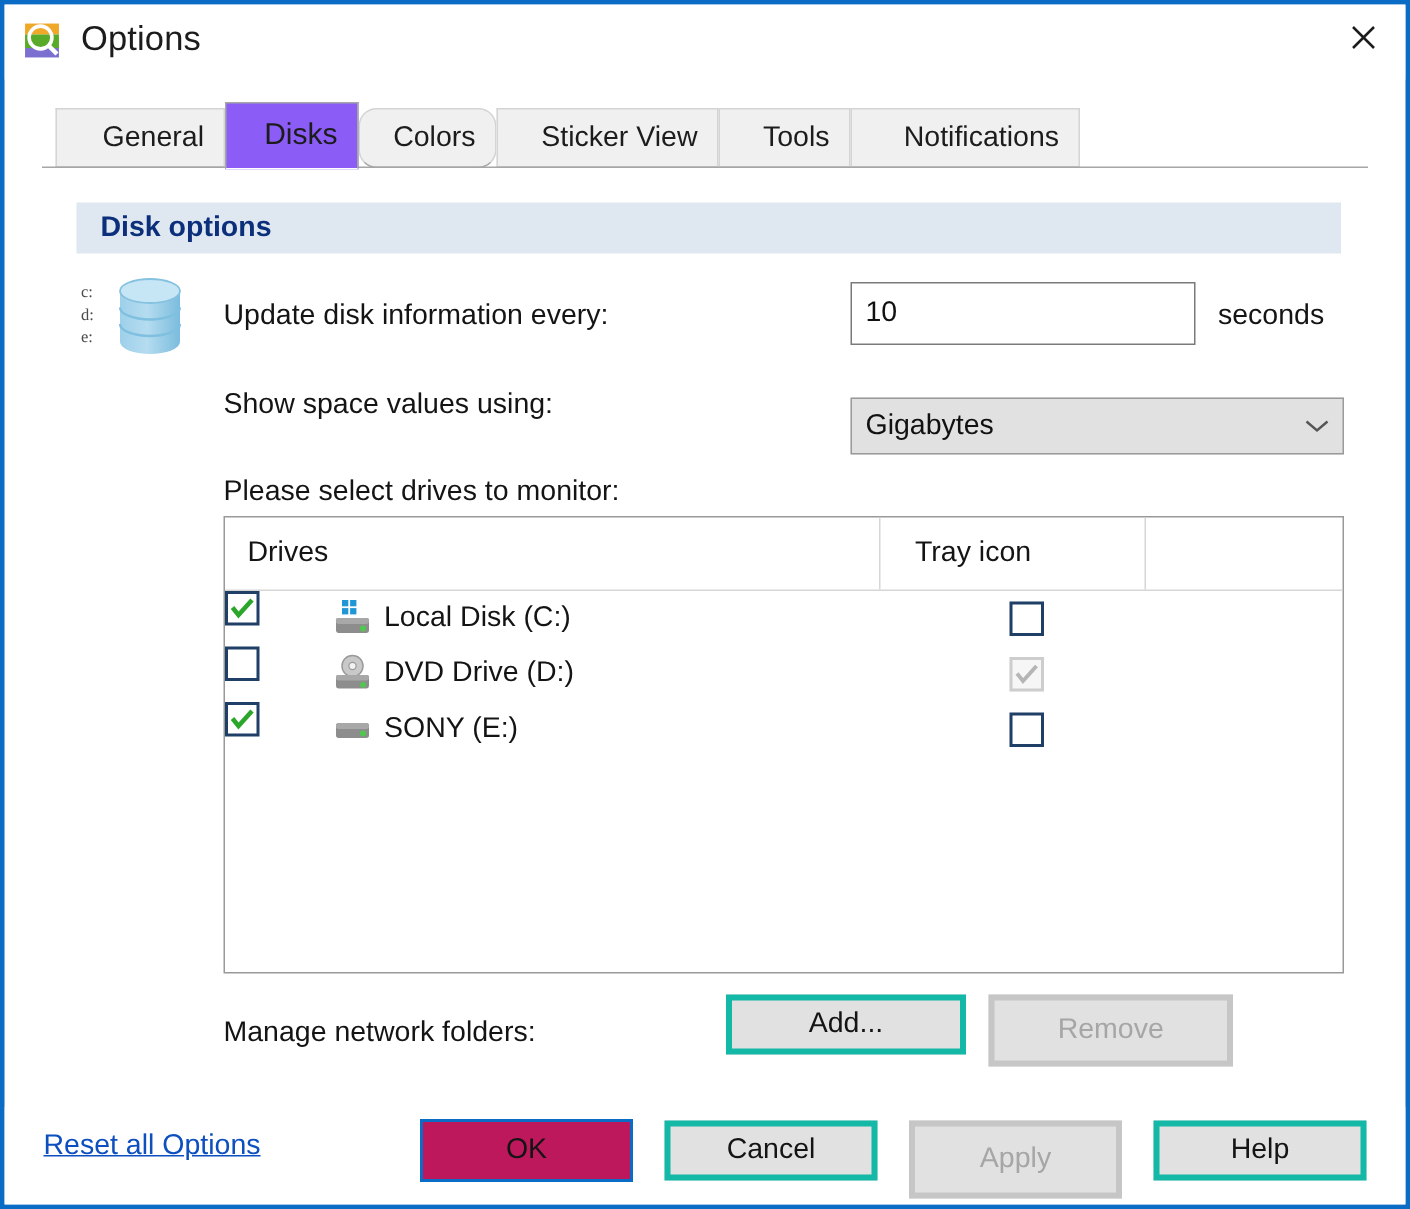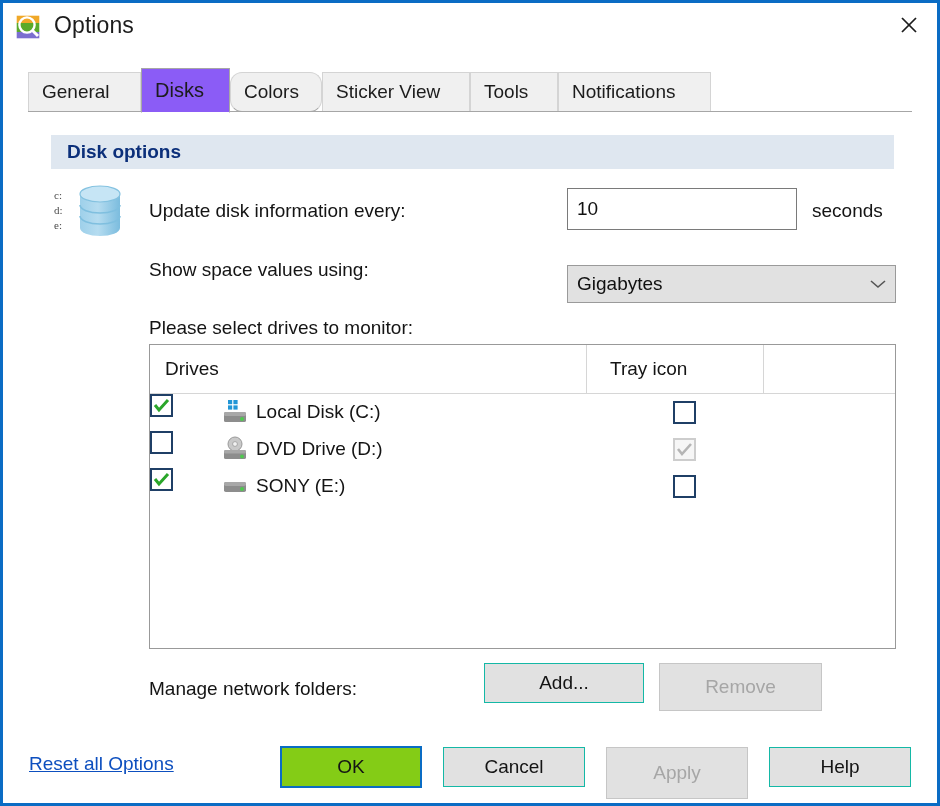--- a/index.html
+++ b/index.html
@@ -68,25 +68,26 @@
   .tab {
     position: absolute;
     top: 4px;
     height: 40px;
     box-sizing: border-box;
     background: #f0f0f0;
     border: 1px solid #d4d4d4;
     border-bottom: 1px solid #a6a6a6;
     display: flex;
     align-items: center;
-    justify-content: flex-start;
+    justify-content: flex-end;
     font-size: 19px;
     color: #1c1c1c;
     cursor: default;
     padding: 8px 13px;
+    margin-left: 9px;
   }
   .tab.active {
     top: 0px;
     height: 45px;
     background: #8b5cf6;
     border: 1px solid #a6a6a6;
     border-bottom: 1px solid #ffffff;
     z-index: 5;
     font-size: 20px;
   }
@@ -280,36 +281,36 @@
     color: #141414;
     white-space: nowrap;
     text-align: center;
   }
 
   
   .btn {
     position: absolute;
     box-sizing: border-box;
     background: #e1e1e1;
-    border: 1px solid #14b8a6;
+    border: 4px solid #14b8a6;
     display: flex;
     align-items: center;
     justify-content: center;
     font-size: 19px;
     color: #141414;
     cursor: default;
     font-family: "Liberation Sans", sans-serif;
   }
   .btn.disabled {
     color: #a6a6a6;
     border-color: #c6c6c6;
   }
   .btn.default {
     border: 2px solid #0a6cc4;
-    background: #84cc16;
+    background: #be185d;
   }
   .btn-add    { left: 455px; top: 551px; width: 160px; height: 40px; }
   .btn-remove { left: 630px; top: 551px; width: 163px; height: 48px; }
 
   
   .footer {
     position: absolute;
     left: 0;
     top: 735px;
     width: 934px;

